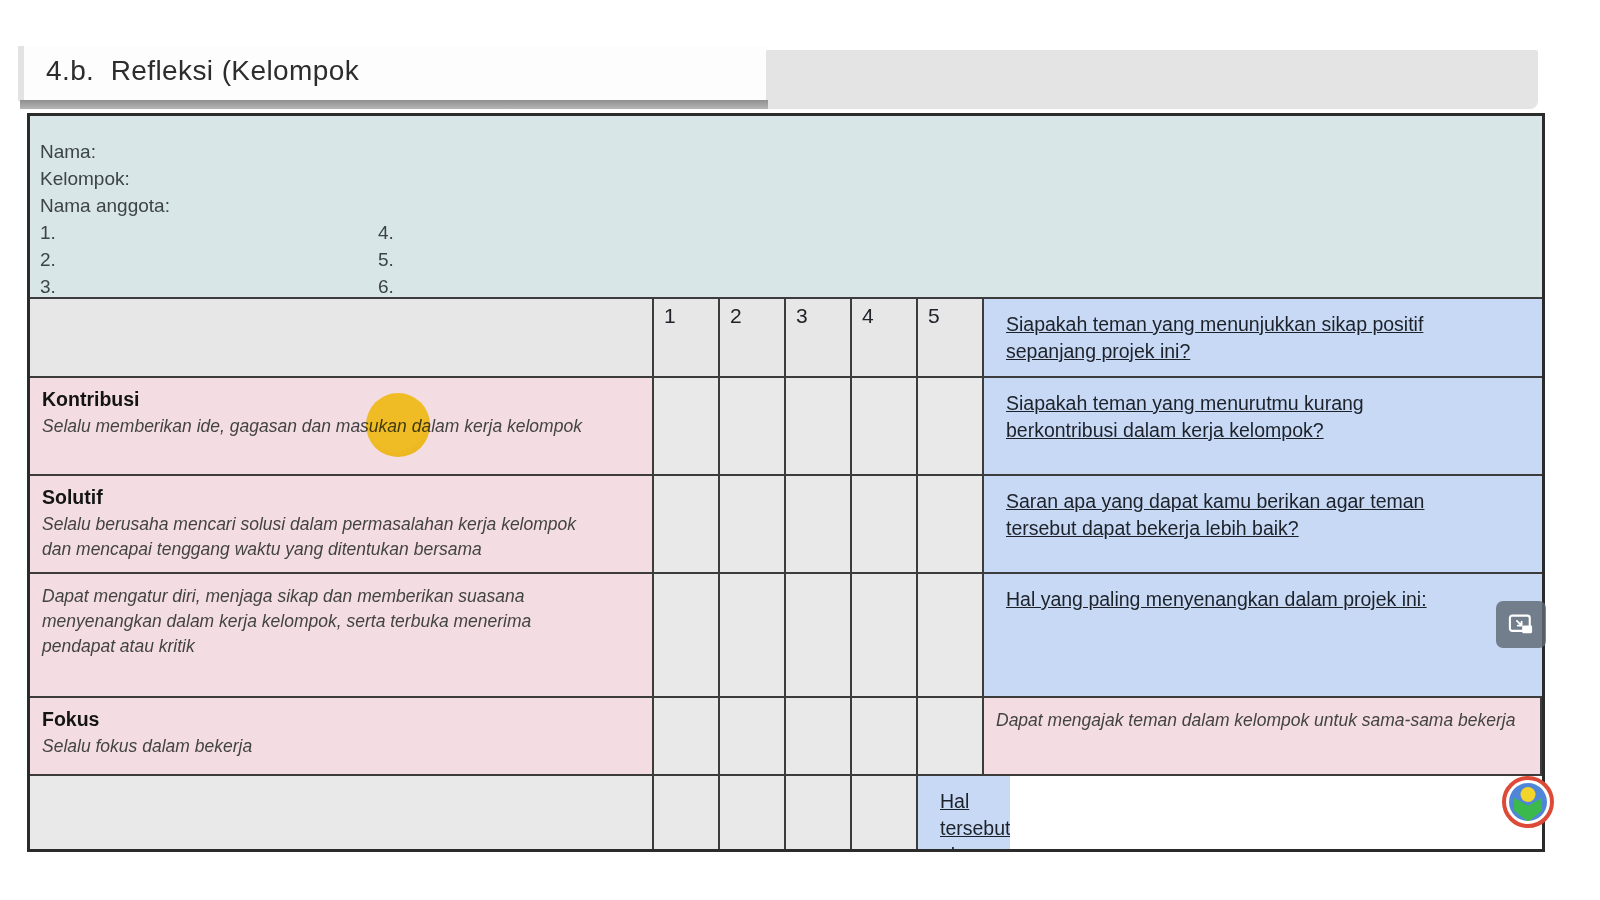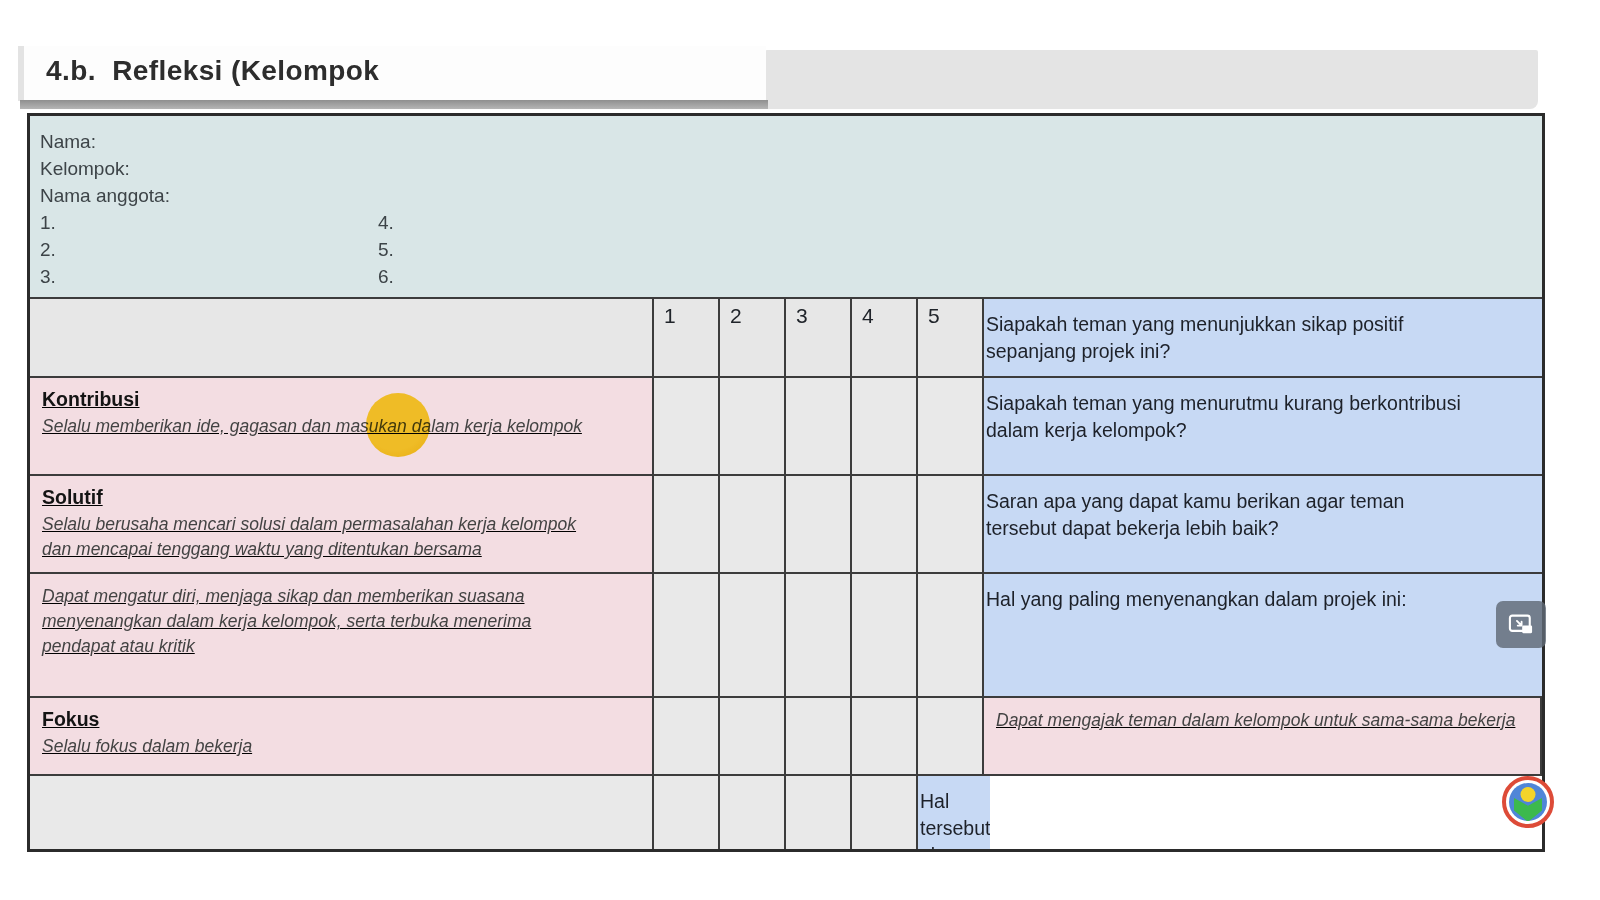--- a/index.html
+++ b/index.html
@@ -15,21 +15,21 @@
   .top-gray-block {
     position:absolute; left:765px; top:50px; width:773px; height:59px;
     background:#e4e4e4; border-radius:2px 2px 8px 2px;
   }
   .title-box {
     position:absolute; left:18px; top:46px; width:748px; height:55px;
     background:#fdfdfd; border-left:6px solid #e3e3e3;
   }
   .title-text {
     padding:9px 4px 0 22px;
-    font-size:28px; font-weight:bold; color:#2d2d2d; letter-spacing:.4px;
+    font-size:28px; font-weight:normal; color:#2d2d2d; letter-spacing:.4px;
     white-space:pre;
   }
   .title-underline {
     position:absolute; left:20px; top:100px; width:748px; height:9px;
     background:linear-gradient(#8f8f8f,#b5b5b5);
   }
 
   
   .table-grid {
     position:absolute; left:27px; top:113px; width:1518px; height:739px;
@@ -43,45 +43,44 @@
   .cell {
     border-right:2px solid #3c3c3c;
     border-bottom:2px solid #3c3c3c;
     overflow:hidden;
   }
   .cell.last-col { border-right:none; }
 
   .info-cell {
     grid-column:1 / -1;
     background:#d9e6e7;
-    padding:12px 10px 0 10px;
+    padding:22px 10px 0 10px;
     font-size:19px; line-height:27px; color:#3d4448;
   }
   .member-row { display:flex; }
   .member-left { width:338px; }
 
   .corner-cell { background:#e7e7e7; }
   .scale-cell {
     background:#e7e7e7;
     font-size:21px; color:#20242a;
     padding:5px 0 0 10px;
   }
   .score-cell { background:#e9e9e9; }
 
   .question-cell {
     background:#c7d9f4;
-    padding:12px 70px 10px 2px;
-    font-size:19.5px; line-height:27px; color:#1d2129;
+    padding:12px 70px 10px 22px;
+    font-size:19.5px; line-height:27px; color:#1d2129;text-decoration:underline;
   }
 
   .crit-cell {
     position:relative;
     background:#f3dde2;
     padding:10px 14px 0 12px;
-    text-decoration:underline;
   }
   .crit-title {
     position:relative; z-index:2;
     font-weight:bold; font-size:19.5px; color:#141414; margin-bottom:3px;
   }
   .crit-desc {
     position:relative; z-index:2;
     font-style:italic; font-size:17.5px; line-height:25px; color:#434343;
     max-width:562px;
   }

